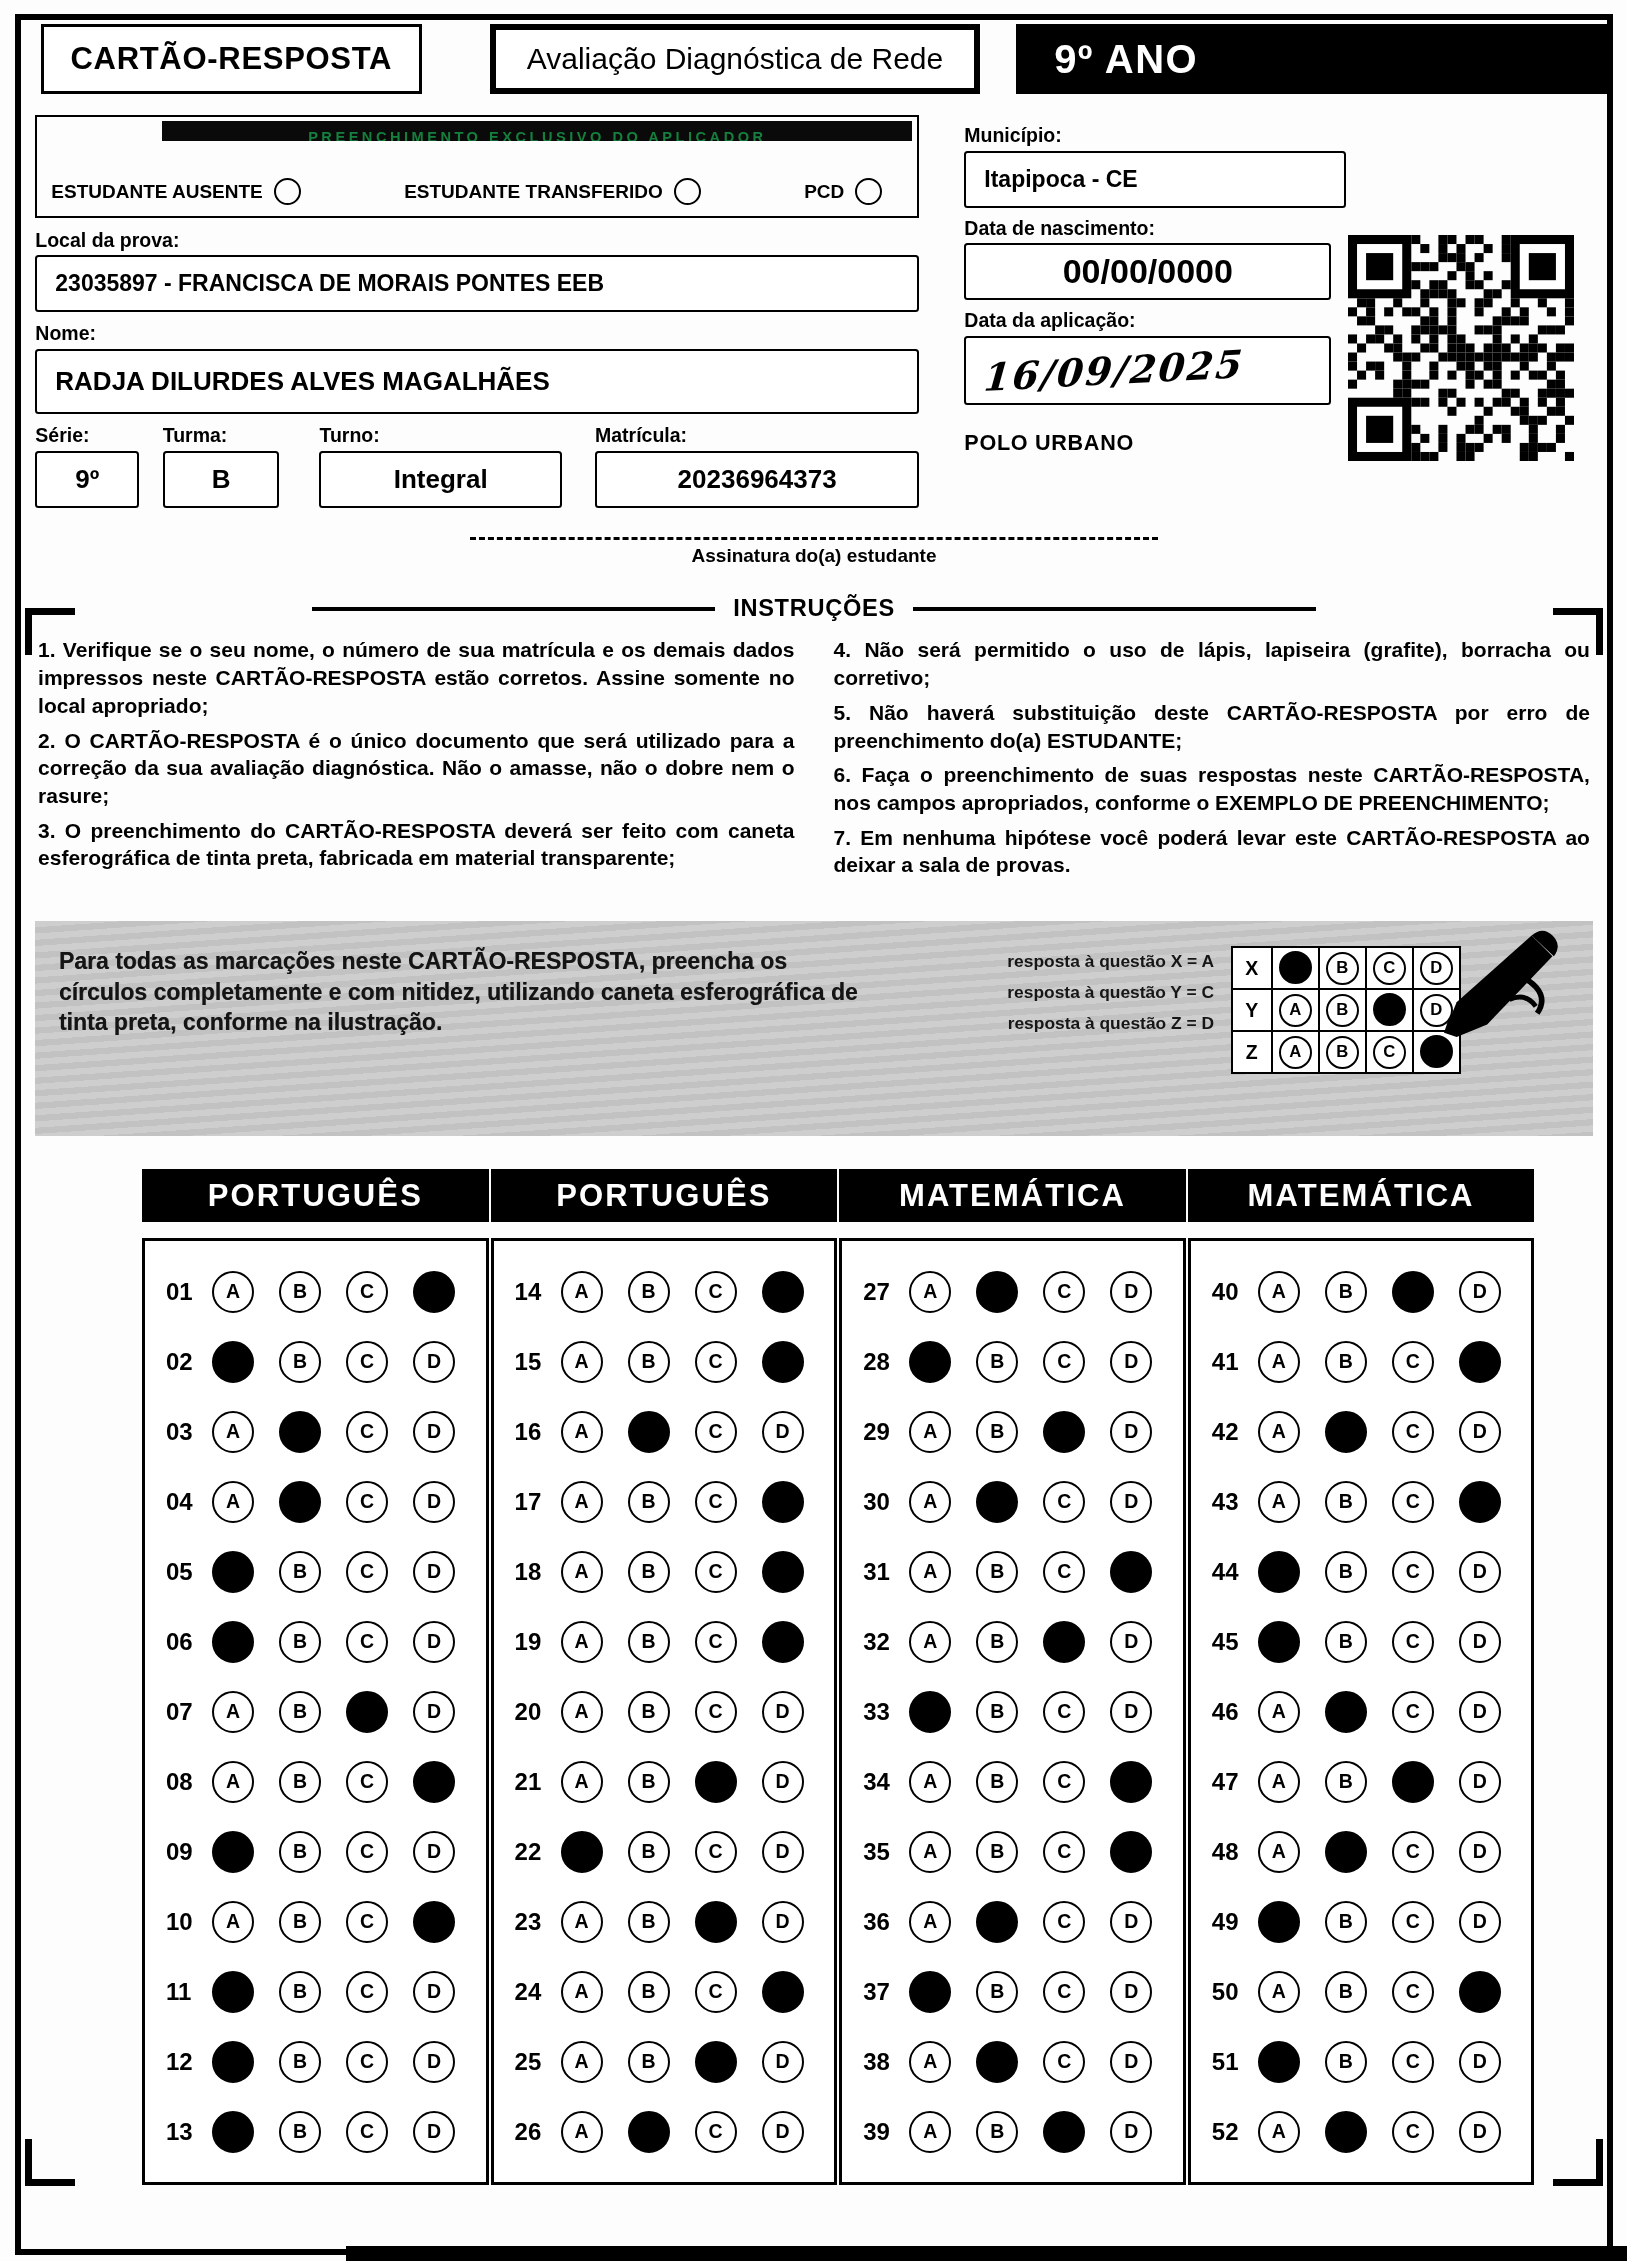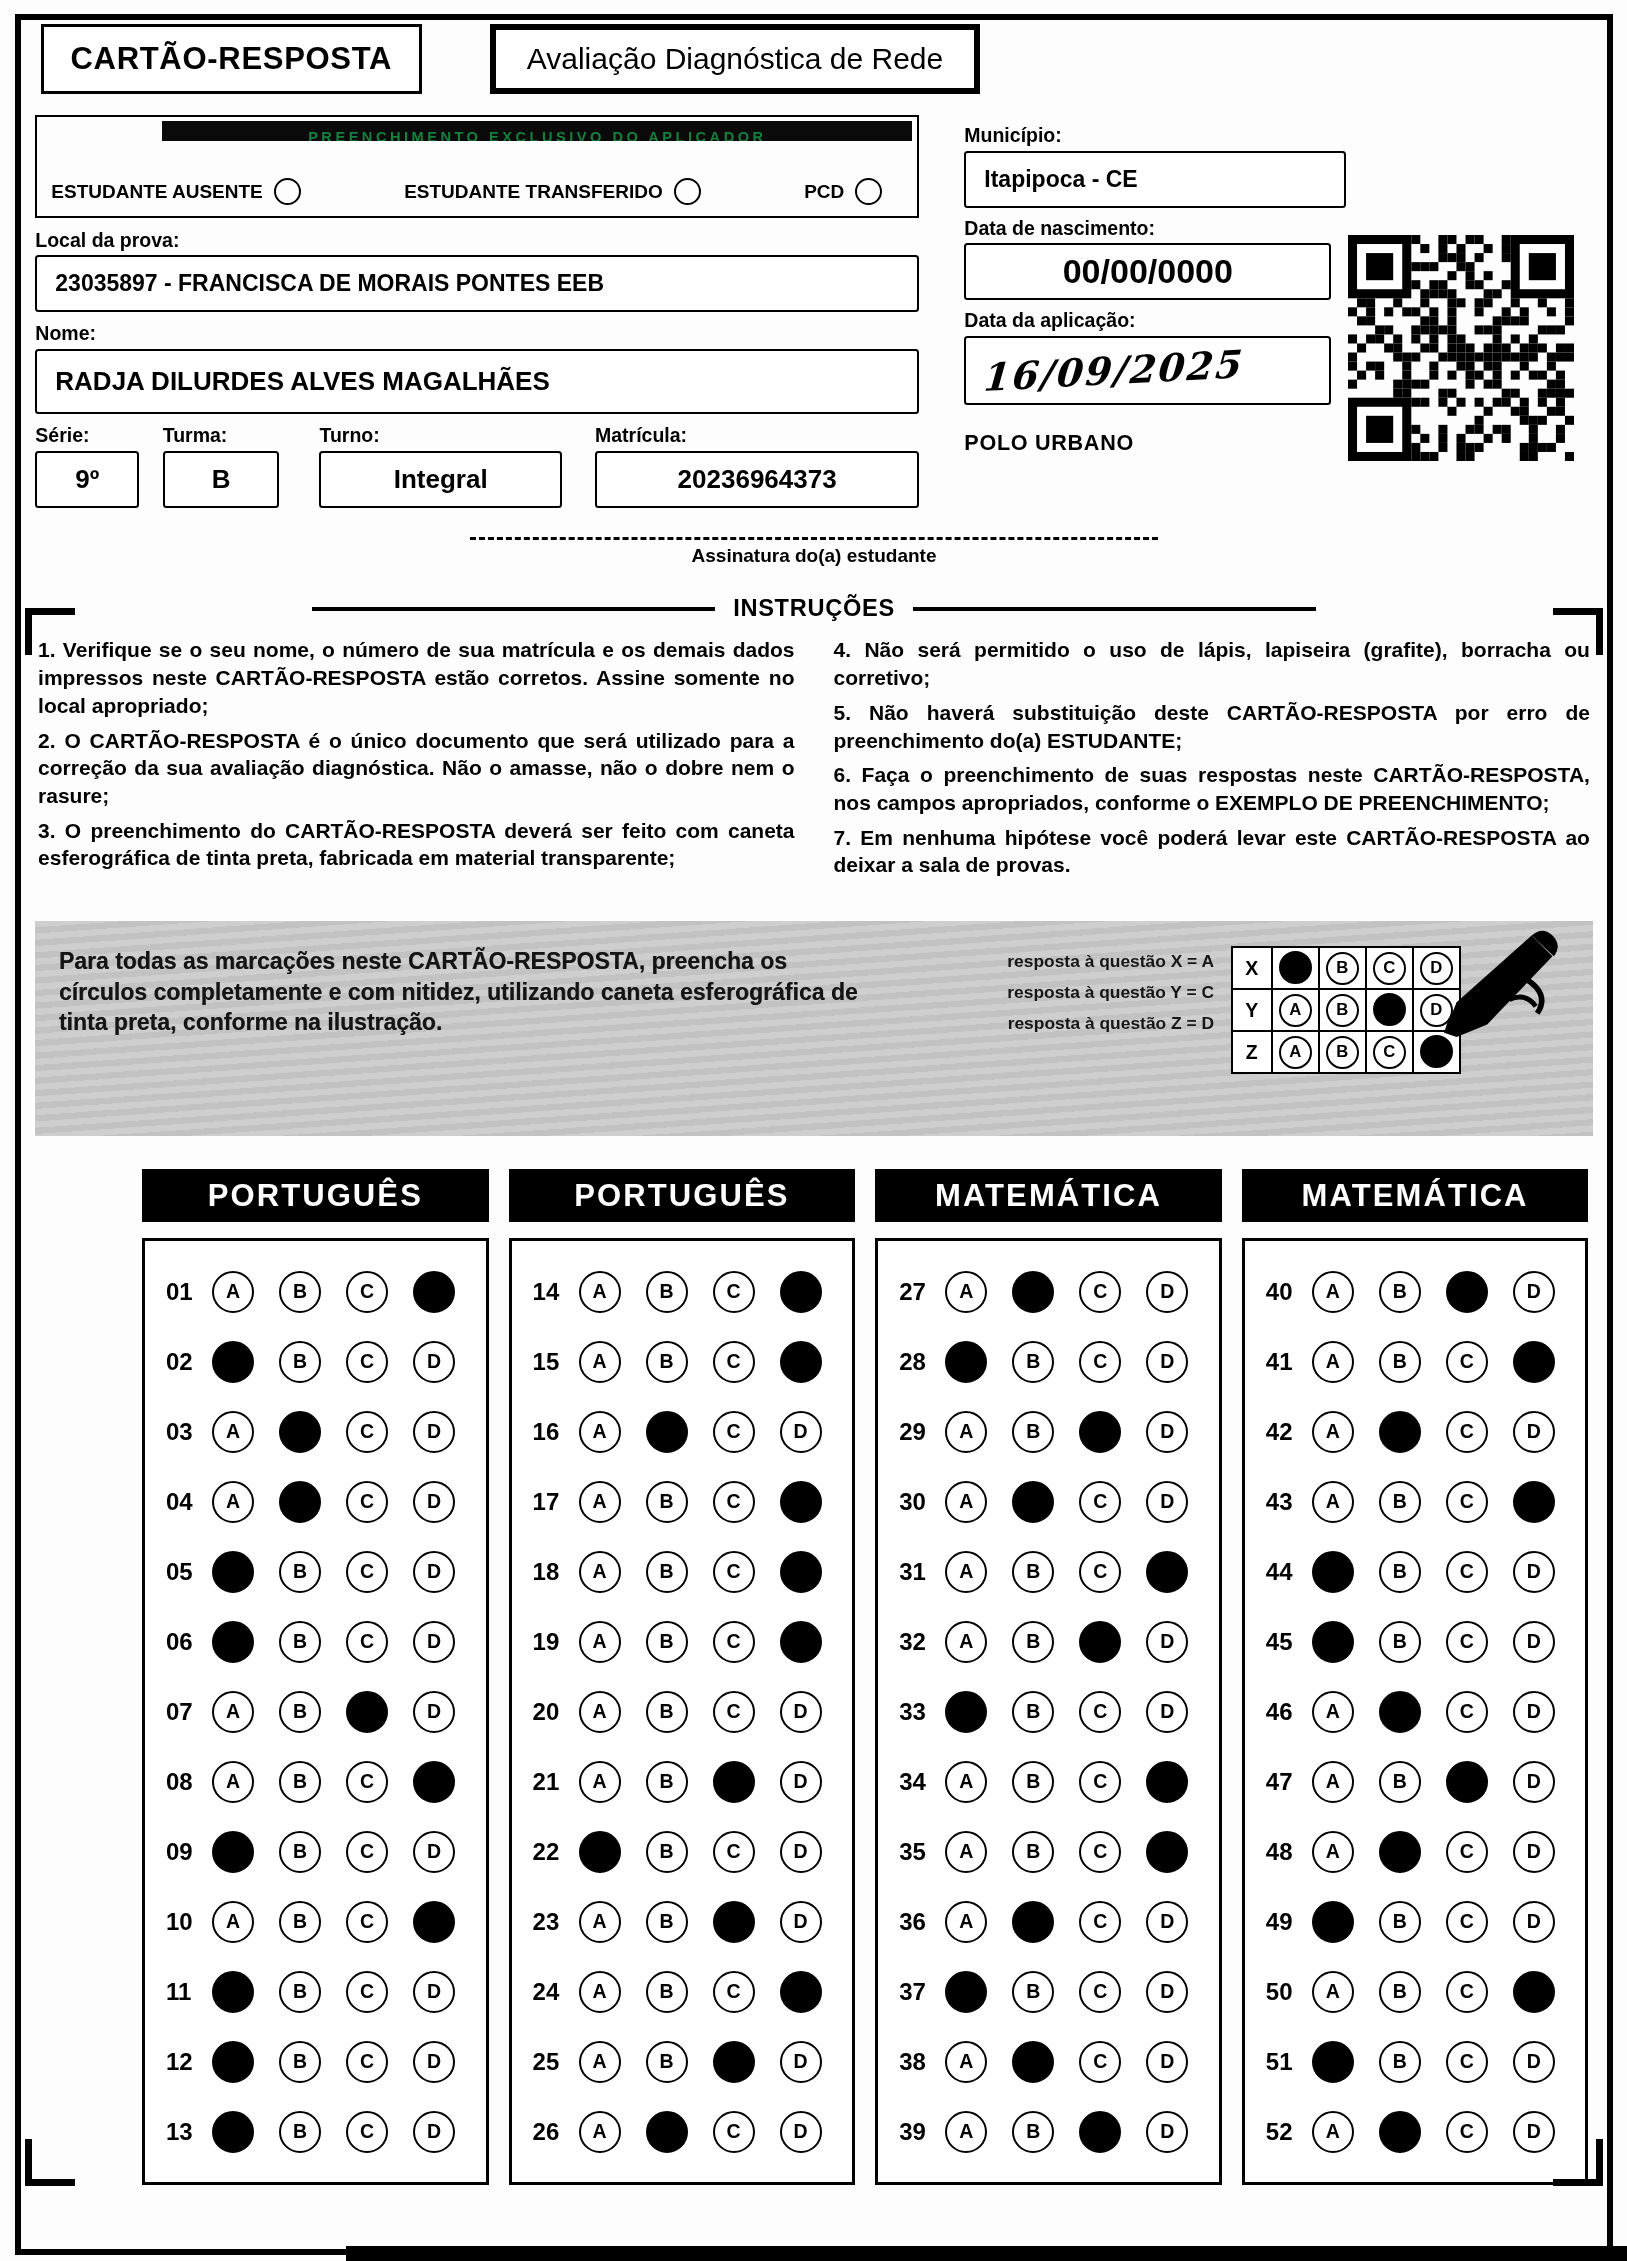--- a/index.html
+++ b/index.html
@@ -75,21 +75,21 @@
   table.example-grid{border-collapse:collapse;background:#fff;}
   .example-grid td{border:2.1px solid #000;width:45px;height:40px;text-align:center;
                    vertical-align:middle;padding:0;background:#fff;}
   td.ex-label{font-weight:700;font-size:19.5px;width:38px;}
   .ex-bubble{display:inline-flex;width:29px;height:29px;border:2.1px solid #000;border-radius:50%;
              align-items:center;justify-content:center;font-weight:700;font-size:16.7px;}
   .ex-bubble.filled{background:#000;}
   .hand{position:absolute;top:-23.6px;right:-111px;}
 
   
-  .answers{display:flex;gap:20px;width:1344px;margin:33px auto 0;}
+  .answers{display:flex;gap:2px;width:1344px;margin:33px auto 0;}
   .answer-column{width:355px;}
   .col-header{background:#000;color:#fff;font-weight:700;font-size:31px;text-align:center;
               padding:8.3px 0;letter-spacing:2.1px;}
   .col-body{border:3.5px solid #000;margin-top:16.7px;padding:15.3px 5.6px 15.3px 21px;background:#fff;}
   .q-row{display:flex;align-items:center;height:70px;}
   .q-num{flex:0 0 46px;font-weight:700;font-size:24px;}
   .bubble{flex:0 0 38px;width:38px;height:38px;border:2.8px solid #000;border-radius:50%;
           margin-right:25px;display:flex;align-items:center;justify-content:center;
           font-weight:700;font-size:19.5px;background:#fff;}
   .bubble.filled{background:#000;border-color:#000;}
@@ -104,20 +104,21 @@
 </style>
 </head>
 <body>
 
 <div class="page">
   <div class="frame">
 
     <div class="topbar">
       <div class="box-left">CARTÃO-RESPOSTA</div>
       <div class="box-center">Avaliação Diagnóstica de Rede</div>
+      <div class="box-right">9º ANO</div>
     </div>
 
     <div class="info">
       <div class="info-left">
         <div class="status-box">
           <div class="redacted-bar">PREENCHIMENTO EXCLUSIVO DO APLICADOR</div>
           <div class="check-row">
             <span class="check-item">
               <span>ESTUDANTE AUSENTE</span>
               <span class="check-circle"></span>

